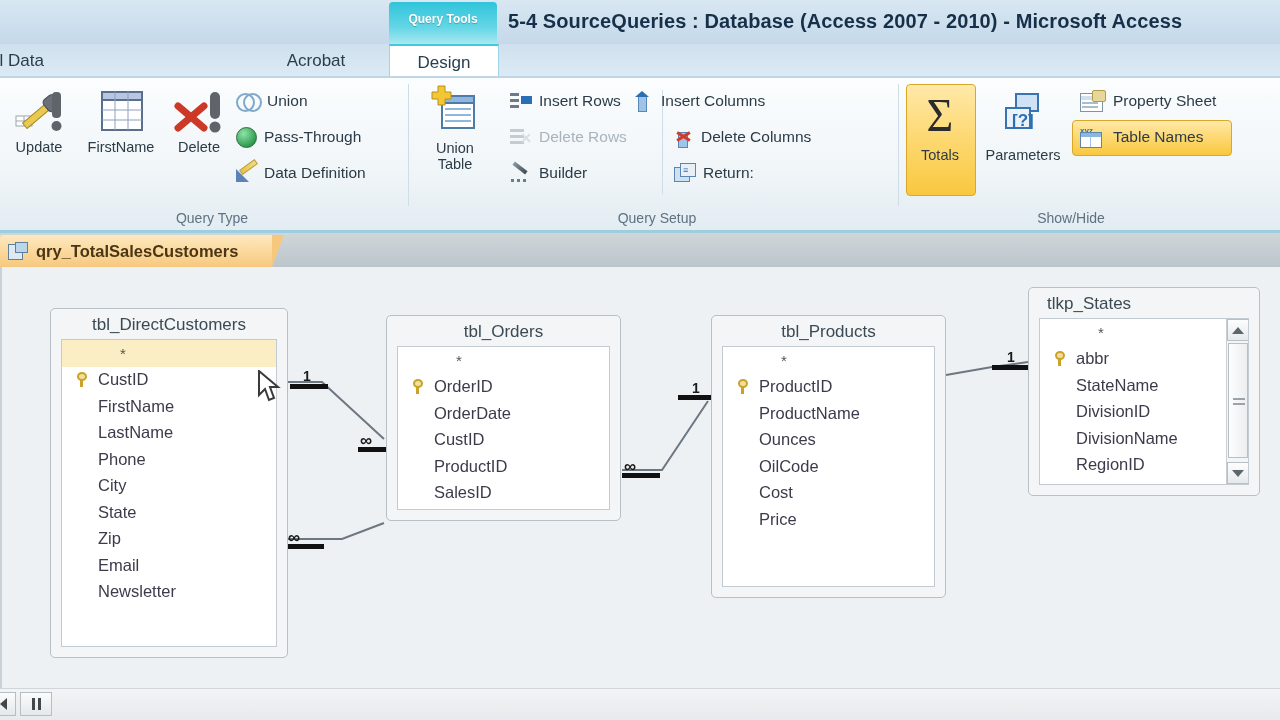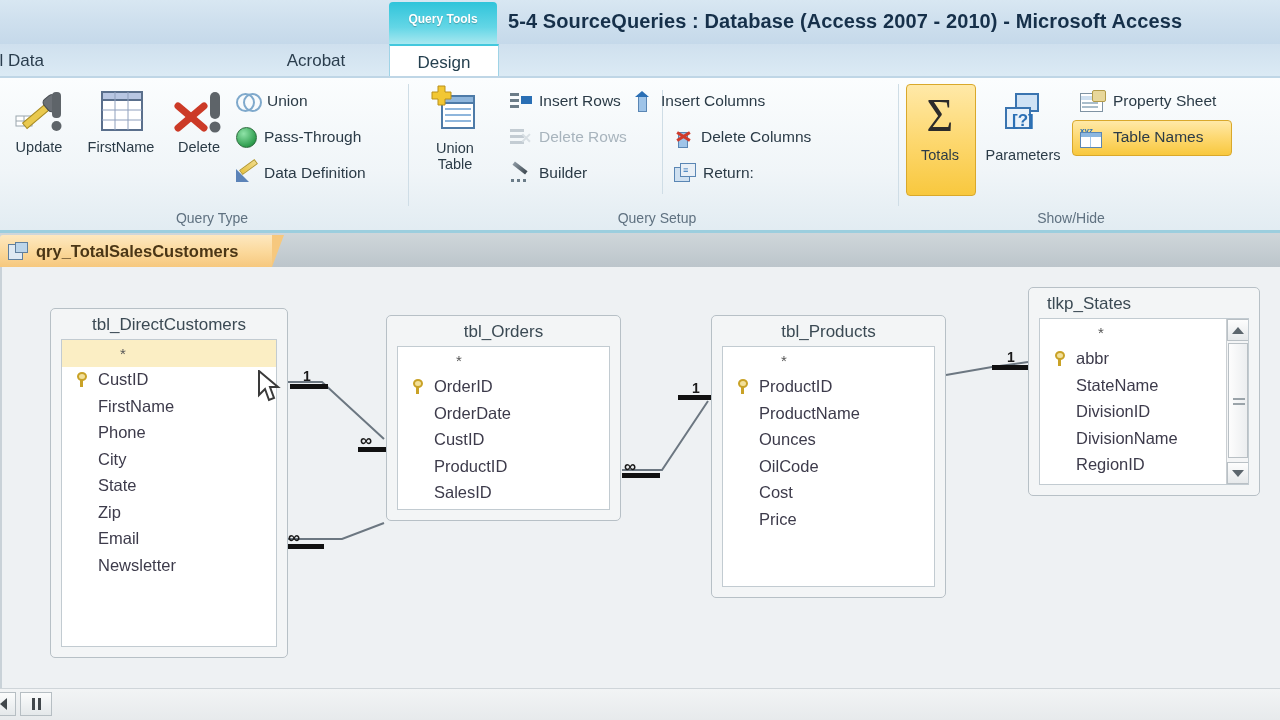--- a/index.html
+++ b/index.html
@@ -510,20 +510,24 @@
               </span>
             </span>
           <span class="fname">CustID</span>
         </div>
         <div class="fieldrow">
             <span class="keyslot"></span>
             <span class="fname">FirstName</span>
           </div>
         <div class="fieldrow">
             <span class="keyslot"></span>
+            <span class="fname">LastName</span>
+          </div>
+        <div class="fieldrow">
+            <span class="keyslot"></span>
             <span class="fname">Phone</span>
           </div>
         <div class="fieldrow">
             <span class="keyslot"></span>
             <span class="fname">City</span>
           </div>
         <div class="fieldrow">
             <span class="keyslot"></span>
             <span class="fname">State</span>
           </div>

